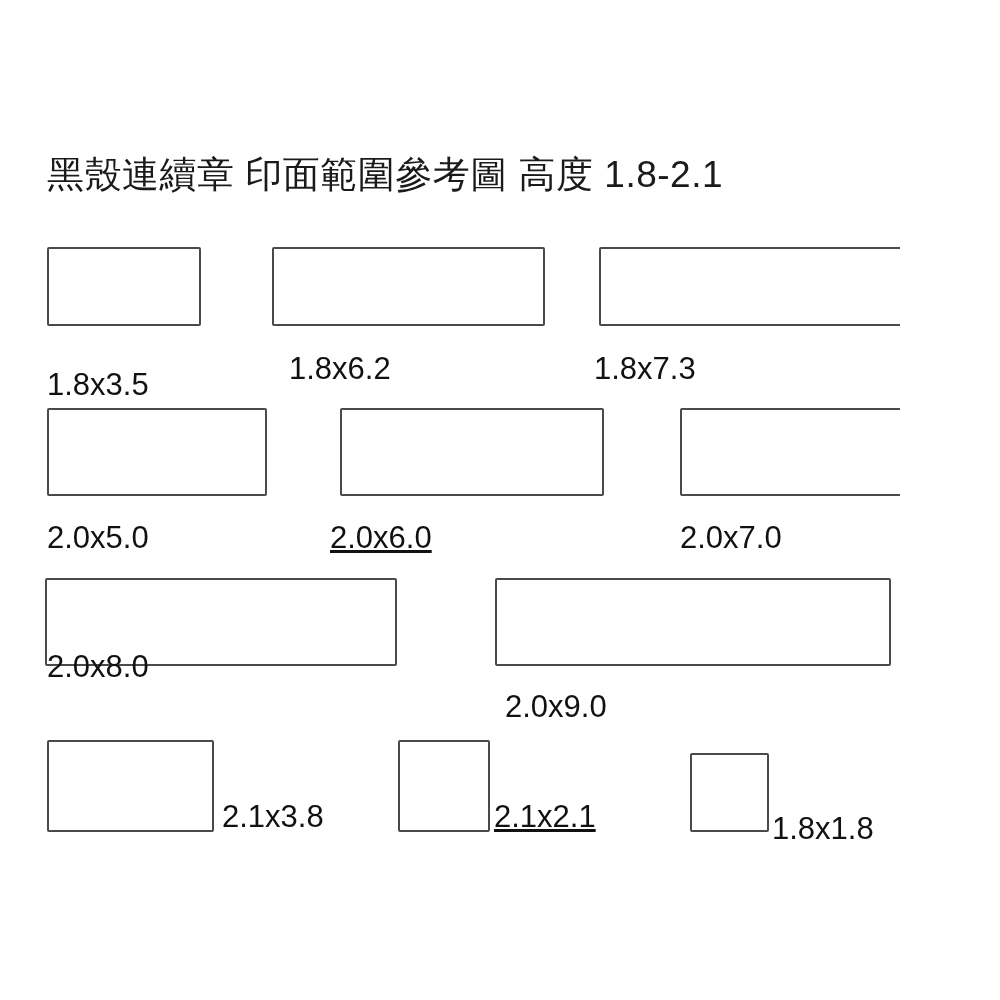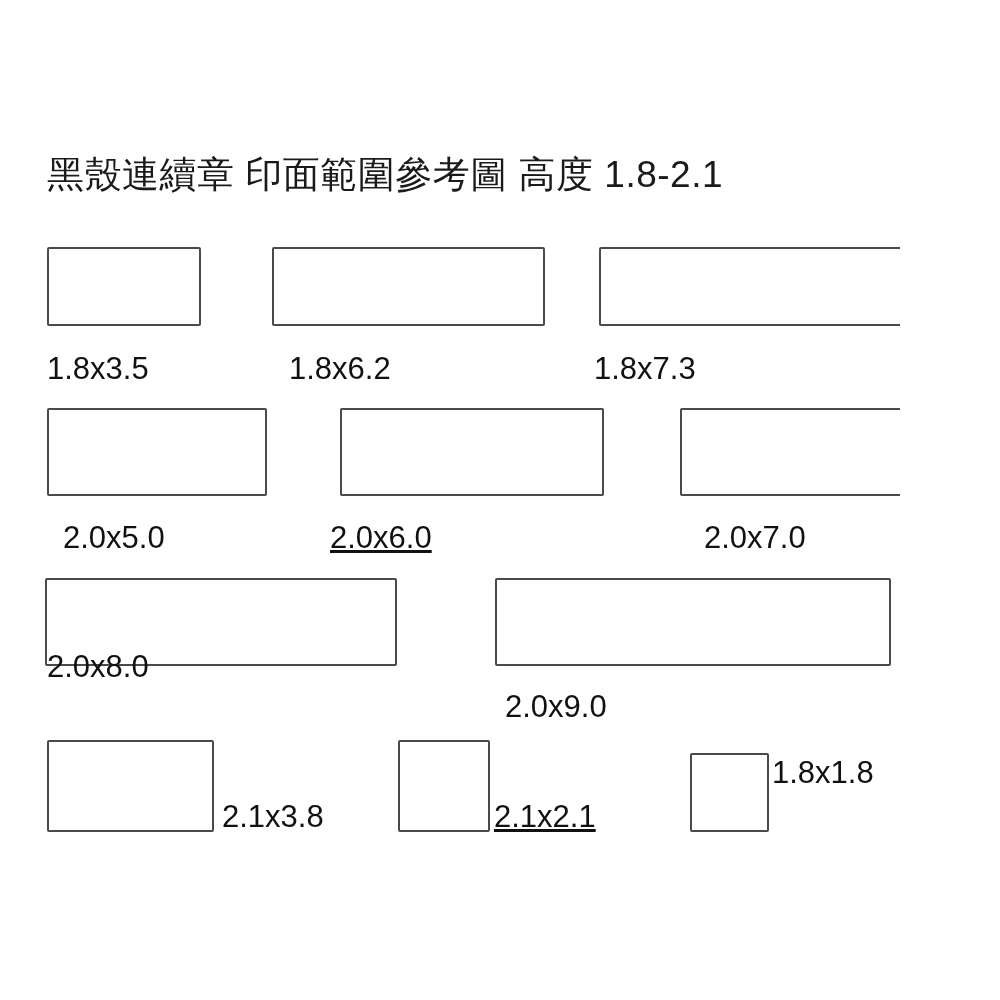--- a/index.html
+++ b/index.html
@@ -46,39 +46,39 @@
 <body>
 
 <div class="canvas">
 
   <h1 class="title">黑殼連續章 印面範圍參考圖 高度 1.8-2.1</h1>
 
   <div class="size-box" style="left: 47px; top: 247px; width: 154px; height: 79.2px;"></div>
   <div class="size-box" style="left: 272px; top: 247px; width: 272.8px; height: 79.2px;"></div>
   <div class="size-box" style="left: 599px; top: 247px; width: 321.2px; height: 79.2px;"></div>
 
-  <div class="size-label" style="left:47px;  top:352px;">1.8x3.5</div>
+  <div class="size-label" style="left:47px;  top:368px;">1.8x3.5</div>
   <div class="size-label" style="left:289px; top:352px;">1.8x6.2</div>
   <div class="size-label" style="left:594px; top:352px;">1.8x7.3</div>
 
   <div class="size-box" style="left: 47px; top: 408px; width: 220px; height: 88px;"></div>
   <div class="size-box" style="left: 340px; top: 408px; width: 264px; height: 88px;"></div>
   <div class="size-box" style="left: 680px; top: 408px; width: 308px; height: 88px;"></div>
 
-  <div class="size-label" style="left:63px;  top:521px;">2.0x5.0</div>
+  <div class="size-label" style="left:47px;  top:521px;">2.0x5.0</div>
   <div class="size-label" style="left:330px; top:521px;text-decoration:underline;">2.0x6.0</div>
-  <div class="size-label" style="left:680px; top:521px;margin-left:24px;">2.0x7.0</div>
+  <div class="size-label" style="left:680px; top:521px;">2.0x7.0</div>
 
   <div class="size-box" style="left: 45px; top: 578px; width: 352px; height: 88px;"></div>
   <div class="size-box" style="left: 495px; top: 578px; width: 396px; height: 88px;"></div>
 
   <div class="size-label" style="left:47px;  top:650px;">2.0x8.0</div>
   <div class="size-label" style="left:505px; top:690px;text-align:center;">2.0x9.0</div>
 
   <div class="size-box" style="left: 47px; top: 740px; width: 167.2px; height: 92.4px;"></div>
   <div class="size-box" style="left: 398px; top: 740px; width: 92.4px; height: 92.4px;"></div>
   <div class="size-box" style="left: 690px; top: 753px; width: 79.2px; height: 79.2px;"></div>
 
   <div class="size-label" style="left:222px; top:800px;">2.1x3.8</div>
   <div class="size-label" style="left:494px; top:800px;text-decoration:underline;">2.1x2.1</div>
-  <div class="size-label" style="left:772px; top:756px;">1.8x1.8</div>
+  <div class="size-label" style="left:772px; top:812px;">1.8x1.8</div>
 
 </div>
 
 </body></html>

